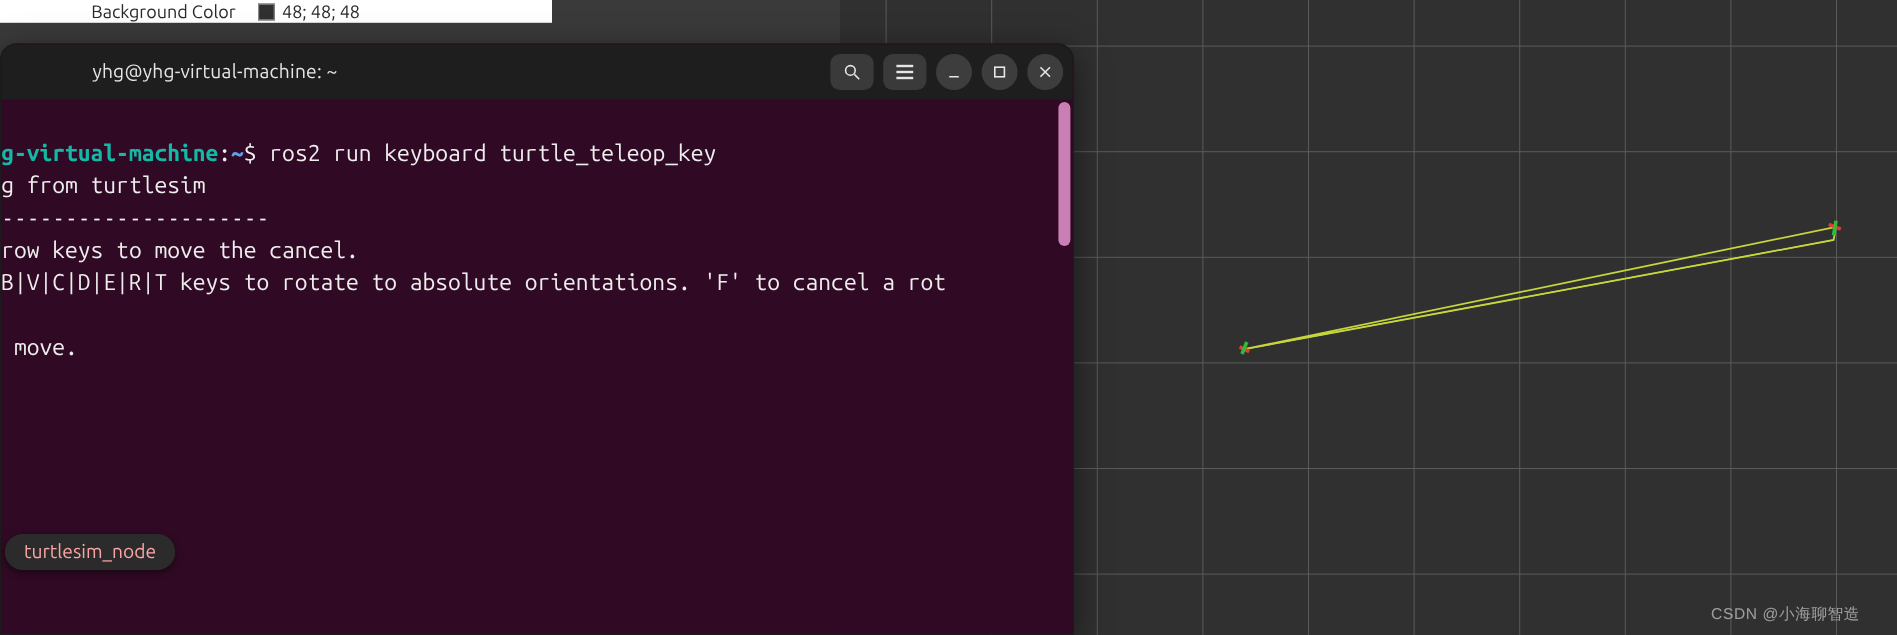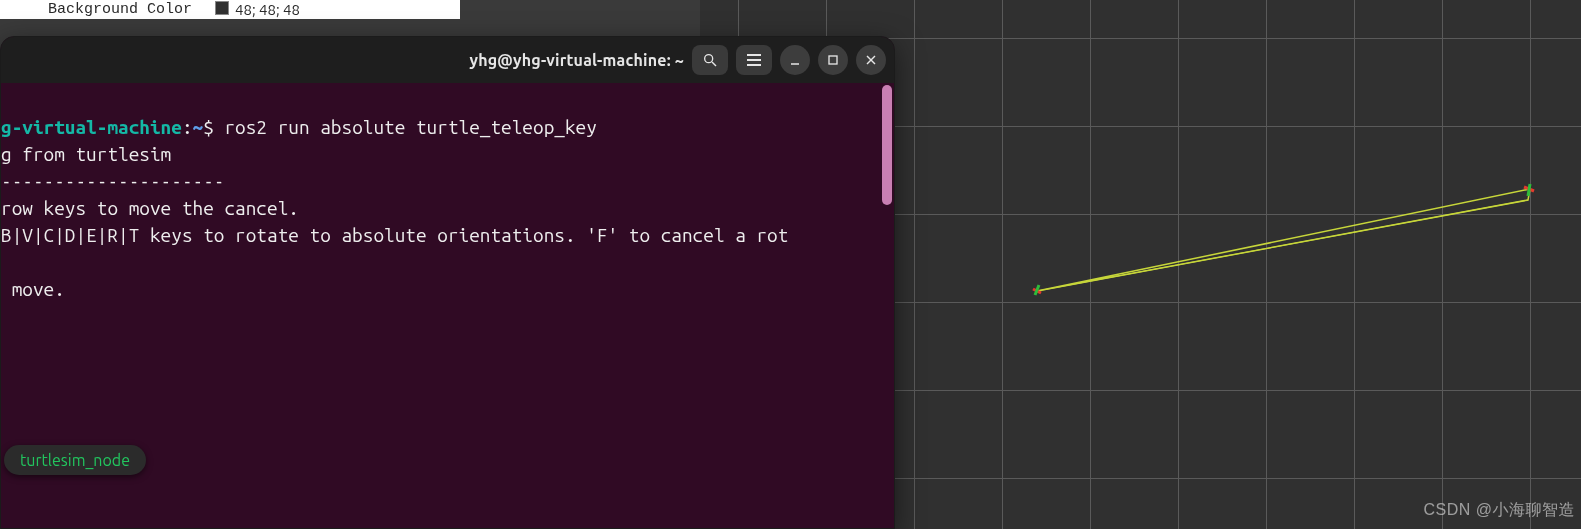--- a/index.html
+++ b/index.html
@@ -24,38 +24,38 @@
     border: 1px solid #6e6e6e;
   }
   .viewport svg.path { position:absolute; inset:0; width:100%; height:100%; }
   
   
   .props {
     position:absolute; left:0; top:0; width:460px; background:#fff;
     font-size:15px; color:#2a2a2a;
   }
   .props .row { display:flex; align-items:center; height:19px; }
-  .props .row .k { width:215px; padding-left:48px;font-family:Liberation Mono, monospace; }
-  .props .row .v { display:flex; gap:6px; }
+  .props .row .k { width:215px; padding-left:76px; }
+  .props .row .v { display:flex; align-items:center; gap:6px; }
   .props .swatch { width:14px; height:14px; background:#303030; border:1px solid #888; display:inline-block;}
   
   
   .termwin {
     position:absolute; left:0; top:36px; width:895px; height:493px;
     background:#300a24;
     border-radius:14px 14px 0 0;
     box-shadow: 0 8px 28px rgba(0,0,0,0.5);
     overflow:hidden;
     border:1px solid #1b1b1b;
   }
   .titlebar {
     height:46px; background:#1e1e1e; display:flex; align-items:center;
     padding:0 8px; gap:8px; color:#e6e6e6; font-size:16px;
   }
-  .titlebar .title { flex:1; text-align:right; font-weight:700; letter-spacing:.2px;}
+  .titlebar .title { flex:1; text-align:left; font-weight:400; letter-spacing:.2px;}
   .tbtn {
     width:36px; height:30px; border-radius:8px; background:#3a3a3a;
     display:flex; align-items:center; justify-content:center; color:#e6e6e6;
     cursor:pointer;
   }
   .tbtn.round { width:30px; height:30px; border-radius:50%; background:#3d3d3d;}
   .tbtn.close { background:#3d3d3d;}
   .tbtn svg { width:16px; height:16px; stroke:#e6e6e6; fill:none; stroke-width:2;}
   .tbtn .bars { display:flex; flex-direction:column; gap:3px;}
   .tbtn .bars span{ width:14px; height:2px; background:#e6e6e6; display:block;}
@@ -68,29 +68,29 @@
     white-space:pre;
   }
   .termbody .scroll { position:absolute; right:2px; top:2px; width:10px; height:120px; background:#c97fb3; border-radius:5px;}
   .prompt-host{ color:#14b8a6; font-weight:bold;}
   .prompt-path{ color:#5f9ee8; font-weight:bold;}
   .cmd { color:#eeeeee;}
   
   
   .taskchip {
     position:absolute; left:4px; top:445px;
-    background:#2b2b2b; color:#22c55e; font-size:16px;
+    background:#2b2b2b; color:#fca5a5; font-size:16px;
     padding:6px 16px; border-radius:18px;
     box-shadow:0 2px 6px rgba(0,0,0,.5);
   }
   
   
   .watermark {
-    position:absolute; right:6px; bottom:8px;
-    color:rgba(230,230,230,0.6); font-size:16px; letter-spacing:.5px;
+    position:absolute; right:31px; bottom:8px;
+    color:rgba(230,230,230,0.6); font-size:13px; letter-spacing:.5px;
     font-family: sans-serif;
   }
 </style>
 </head>
 <body>
 
 <div class="viewport">
   <div class="grid"></div>
   <svg class="path" viewBox="0 0 881 529" preserveAspectRatio="none">
     <polyline points="337,291 830,189 828,200 337,291" fill="none" stroke="#c7d63a" stroke-width="1.5"></polyline>
@@ -140,21 +140,21 @@
         </svg>
     </div>
     <div class="tbtn round close">
       <svg viewBox="0 0 24 24">
           <line x1="6" y1="6" x2="18" y2="18"></line>
           <line x1="18" y1="6" x2="6" y2="18"></line>
         </svg>
     </div>
   </div>
   <div class="termbody">
-<span class="prompt-host">g-virtual-machine</span><span>:</span><span class="prompt-path">~</span><span>$ </span><span class="cmd">ros2 run absolute turtle_teleop_key</span>
+<span class="prompt-host">g-virtual-machine</span><span>:</span><span class="prompt-path">~</span><span>$ </span><span class="cmd">ros2 run keyboard turtle_teleop_key</span>
 <span>g from turtlesim</span>
 <span>---------------------</span>
 <span>row keys to move the cancel.</span>
 <span>B|V|C|D|E|R|T keys to rotate to absolute orientations. 'F' to cancel a rot</span>
 <span></span>
 <span> move.</span>
     <div class="scroll"></div>
   </div>
 </div>
 

